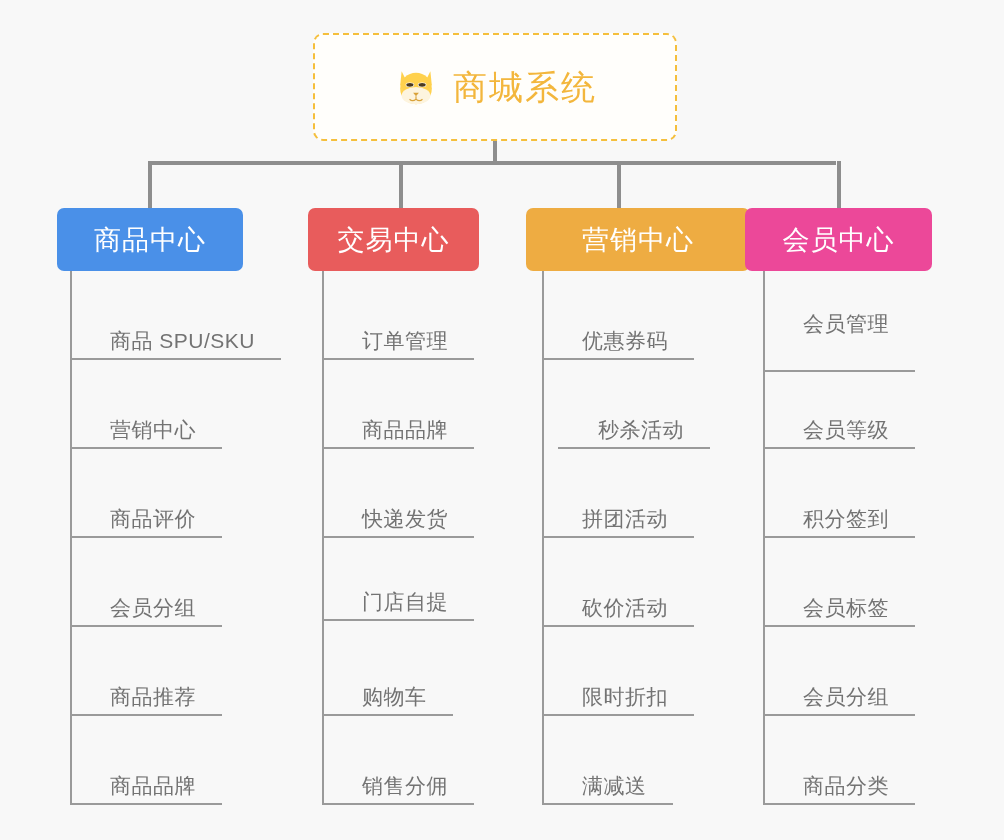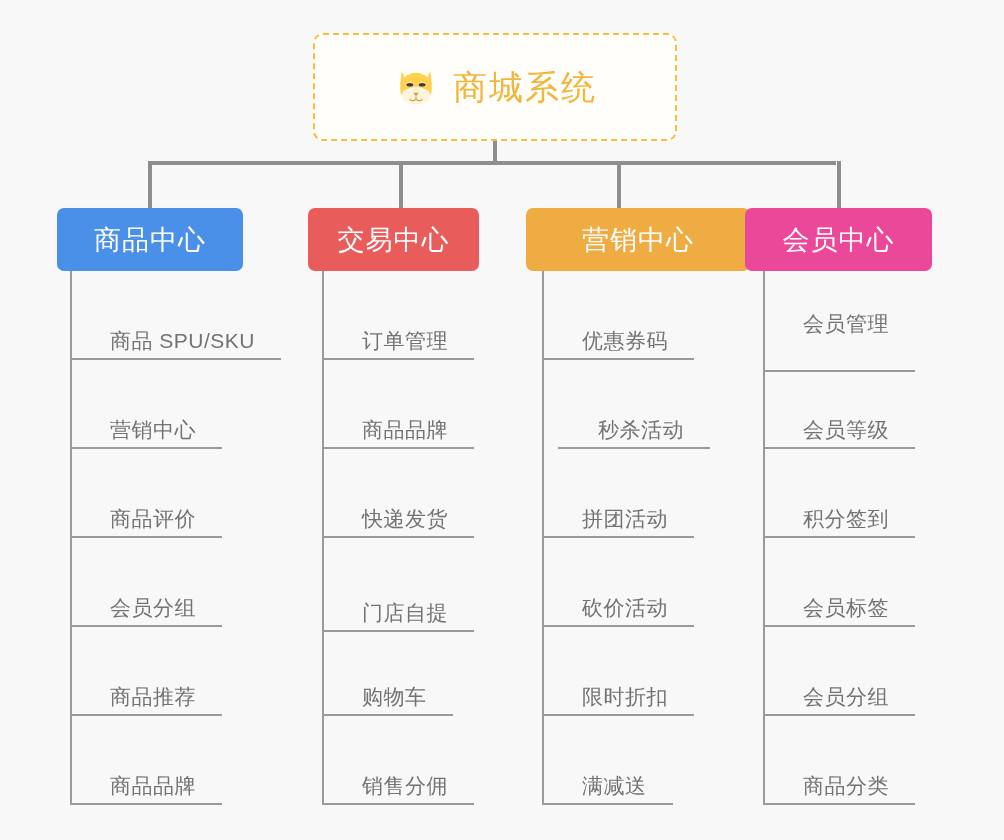--- a/index.html
+++ b/index.html
@@ -184,21 +184,21 @@
         <div class="leaf-trunk" style="height: 534px; background: rgb(154, 154, 154);"></div>
         <div class="leaf-item" style="top: 0px;">
           <span class="leaf-label">订单管理</span>
         </div>
         <div class="leaf-item" style="top: 89px;">
           <span class="leaf-label">商品品牌</span>
         </div>
         <div class="leaf-item" style="top: 178px;">
           <span class="leaf-label">快递发货</span>
         </div>
-        <div class="leaf-item" style="top: 272px;">
+        <div class="leaf-item" style="top: 261px;">
           <span class="leaf-label">门店自提</span>
         </div>
         <div class="leaf-item" style="top: 356px;">
           <span class="leaf-label">购物车</span>
         </div>
         <div class="leaf-item" style="top: 445px;">
           <span class="leaf-label">销售分佣</span>
         </div>
       </div>
       <div class="conn conn-drop" style="left: 617px;"></div>

